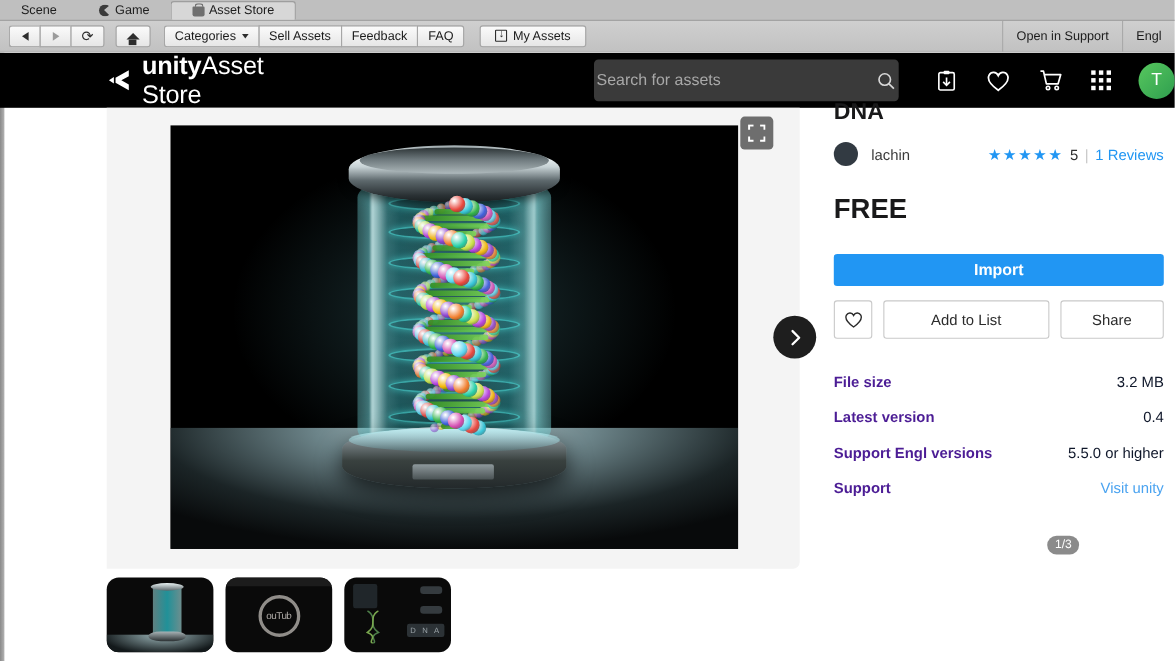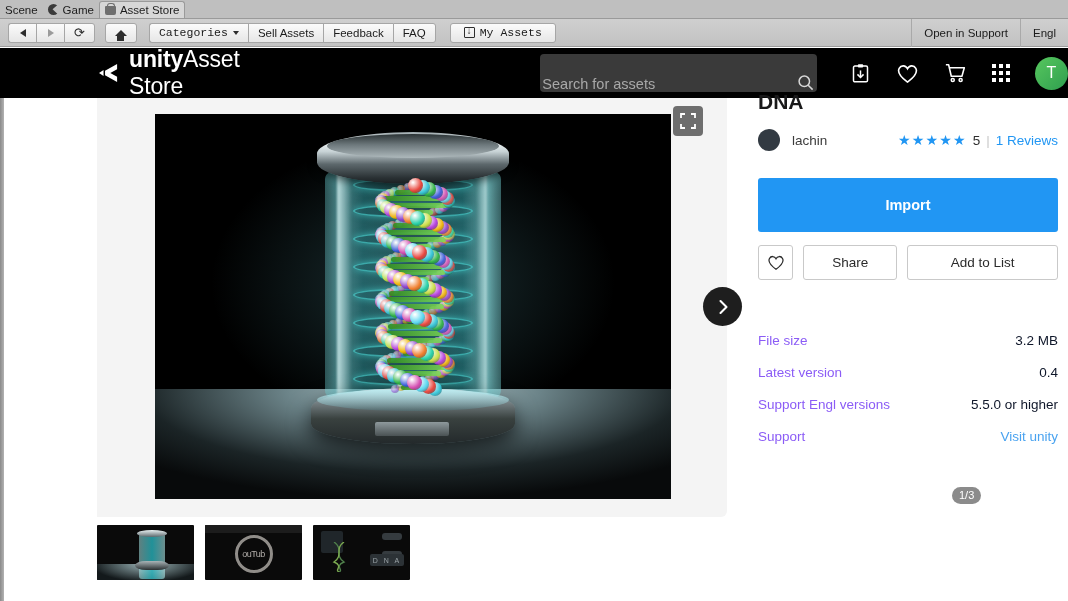--- a/index.html
+++ b/index.html
@@ -13,21 +13,21 @@
 
   
   .tabbar {
     position: absolute; left: 0; top: 0; width: 1068px; height: 19px;
     background: #bfbfbf;
     border-bottom: 1px solid #9a9a9a;
     display: flex; align-items: flex-end;
   }
   .etab {
     height: 17px; display: flex; align-items: center; gap: 4px;
-    padding: 0 5px; font-size: 11.5px; color: #1d1d1d;
+    padding: 0 19px; font-size: 11.5px; color: #1d1d1d;
     background: transparent; border: none;
   }
   .etab.active {
     background: #d7d7d7;
     border-left: 1px solid #9a9a9a;
     border-right: 1px solid #9a9a9a;
     border-top: 1px solid #9a9a9a;
     border-radius: 3px 3px 0 0;
   }
   .tabicon { width: 11px; height: 11px; display: inline-block; position: relative; }
@@ -58,21 +58,21 @@
   .tgroup { display: flex; align-items: center; margin-left: 8px; }
   .tbtn {
     height: 20px; min-width: 28px;
     display: flex; align-items: center; justify-content: center; gap: 5px;
     padding: 0 9px;
     font-size: 11.5px; color: #1b1b1b;
     background: linear-gradient(#fbfbfb, #e6e6e6);
     border: 1px solid #a6a6a6;
     border-right-width: 0;
   }
-  .tgroup .tbtn:first-child { border-radius: 3px 0 0 3px; font-family: Liberation Mono, monospace; }
+  .tgroup .tbtn:first-child { border-radius: 3px 0 0 3px; }
   .tgroup .tbtn:last-child { border-radius: 0 3px 3px 0; border-right-width: 1px; }
   .tgroup.single .tbtn { border-radius: 3px; border-right-width: 1px; }
   .tbtn.disabled { color: #9b9b9b; }
   .arrow-l, .arrow-r {
     width: 0; height: 0; border-top: 4px solid transparent; border-bottom: 4px solid transparent;
   }
   .arrow-l { border-right: 6px solid #2d2d2d; }
   .arrow-r { border-left: 6px solid #9b9b9b; }
   .reload { font-size: 13px; line-height: 1; color: #2d2d2d; }
   .homeicon {
@@ -110,21 +110,21 @@
     background: #000000; display: flex; align-items: center;
   }
   .logo { display: flex; align-items: center; gap: 9px; margin-left: 96px; }
   .logo-mark { width: 26px; height: 26px; }
   .logo-text { font-size: 23px; color: #ffffff; letter-spacing: -0.2px; }
   .logo-text b { font-weight: 700; }
   .logo-text span { font-weight: 400; }
   .searchwrap {
     margin-left: 253px;
     width: 297px; height: 38px; background: #3a3a3a; border-radius: 4px;
-    display: flex; align-items: flex-end; padding: 0 2px;
+    display: flex; align-items: center; padding: 0 2px;
   }
   .searchwrap input {
     flex: 1; background: transparent; border: none; outline: none;
     color: #e6e6e6; font-size: 14.5px; font-family: inherit;
   }
   .searchwrap input::placeholder { color: #a8a8a8; }
   .hicons { display: flex; align-items: center; gap: 25px; margin-left: 33px; }
   .hicon { color: #ffffff; display: flex; align-items: center; }
   .grid9 {
     display: grid; grid-template-columns: repeat(3, 4px); grid-template-rows: repeat(3, 4px);
@@ -152,22 +152,22 @@
     background: #6e6e6e; border-radius: 4px;
     display: flex; align-items: center; justify-content: center;
   }
   .next-btn {
     position: absolute; right: -15px; top: 189px; width: 39px; height: 39px;
     border-radius: 50%; background: #1e1e1e;
     display: flex; align-items: center; justify-content: center;
   }
   .thumbs { position: absolute; left: 0; top: 427px; display: flex; gap: 11px; }
   .thumb {
-    width: 97px; height: 55px; background: #0a0a0a; overflow: hidden;
-    position: relative; border-radius: 1px;
+    width: 97px; height: 68px; background: #0a0a0a; overflow: hidden;
+    position: relative; border-radius: 11px;
   }
 
   
   .scene { position: absolute; inset: 0; }
   .floor {
     position: absolute; left: 0; bottom: 0; width: 100%; height: 110px;
     background: radial-gradient(ellipse 70% 100% at 50% 0%, #b9cfd2 0%, #6c8489 35%, #1b2426 75%, #080a0b 100%);
   }
   .backglow {
     position: absolute; left: 50%; top: 44%; width: 420px; height: 300px;
@@ -290,42 +290,42 @@
   .pubrow { display: flex; align-items: center; margin-top: 14px; height: 24px; }
   .pub-avatar { width: 22px; height: 22px; border-radius: 50%; background: #323a42; }
   .pub-name { font-size: 13.5px; color: #3c3c3c; margin-left: 12px; }
   .ratewrap { margin-left: auto; display: flex; align-items: center; gap: 6px; }
   .stars { color: #2196f3; font-size: 14px; letter-spacing: 1.2px; }
   .rate-num { font-size: 13.5px; color: #2f2f2f; }
   .rate-div { color: #c8c8c8; font-size: 13.5px; }
   .reviews { font-size: 13.5px; color: #2196f3; }
   .price { font-size: 25px; font-weight: 700; color: #19191a; margin-top: 24px; }
   .import-btn {
-    margin-top: 26px; width: 300px; height: 54px; background: #2196f3;
+    margin-top: 26px; width: 300px; height: 29px; background: #2196f3;
     border: none; border-radius: 3px; color: #ffffff; font-size: 14.5px;
     font-weight: 700; font-family: inherit;
   }
   .actions { margin-top: 13px; display: flex; gap: 10px; }
   .act-icon {
     width: 36px; height: 35px; border: 1px solid #c9c9c9; border-radius: 3px;
     background: #fff; display: flex; align-items: center; justify-content: center;
   }
   .act-btn {
     height: 35px; border: 1px solid #c9c9c9; border-radius: 3px; background: #fff;
     font-size: 13.5px; color: #2b2b2b; font-family: inherit;
     display: flex; align-items: center; justify-content: center;
   }
   .act-addlist { width: 155px; }
   .act-share { width: 97px; }
   .meta { margin-top: 32px; }
   .meta-row {
     display: flex; justify-content: space-between; align-items: baseline;
     height: 32px; font-size: 13.5px;
   }
-  .meta-key { color: #8b5cf6; font-weight: 400; margin-top: 21px; }
+  .meta-key { color: #4c1d95; font-weight: 700; }
   .meta-val { color: #0f172a; }
   .meta-link { color: #4aa3f0; }
   .counter-pill {
     position: absolute; left: 194px; top: 397px;
     background: #8b8b8b; color: #ffffff; font-size: 11px;
     padding: 2px 7px; border-radius: 9px; line-height: 13px;
   }
   .lsb {
     position: absolute; left: 0; top: 48px; width: 4px; height: 553px;
     background: linear-gradient(90deg,#8a8a8a,#b3b3b3);
@@ -747,31 +747,32 @@
       <div class="pub-avatar"></div>
       <div class="pub-name">lachin</div>
       <div class="ratewrap">
         <span class="stars">★★★★★</span>
         <span class="rate-num">5</span>
         <span class="rate-div">|</span>
         <span class="reviews">1 Reviews</span>
       </div>
     </div>
 
+    <div class="price">FREE</div>
 
     <button class="import-btn">Import</button>
 
     <div class="actions">
       <div class="act-icon">
         <svg width="18" height="17" viewBox="0 0 24 22">
           <path d="M12 20 C3 13.5 1.4 9.2 3.3 5.6 C5.3 1.9 10.2 2.3 12 6 C13.8 2.3 18.7 1.9 20.7 5.6 C22.6 9.2 21 13.5 12 20 Z" fill="none" stroke="#2b2b2b" stroke-width="1.7"></path>
         </svg>
       </div>
+      <button class="act-btn act-addlist">Add to List</button>
       <button class="act-btn act-share">Share</button>
-      <button class="act-btn act-addlist">Add to List</button>
     </div>
 
     <div class="meta">
       <div class="meta-row">
         <span class="meta-key">File size</span>
         <span class="meta-val">3.2 MB</span>
       </div>
       <div class="meta-row">
         <span class="meta-key">Latest version</span>
         <span class="meta-val">0.4</span>

